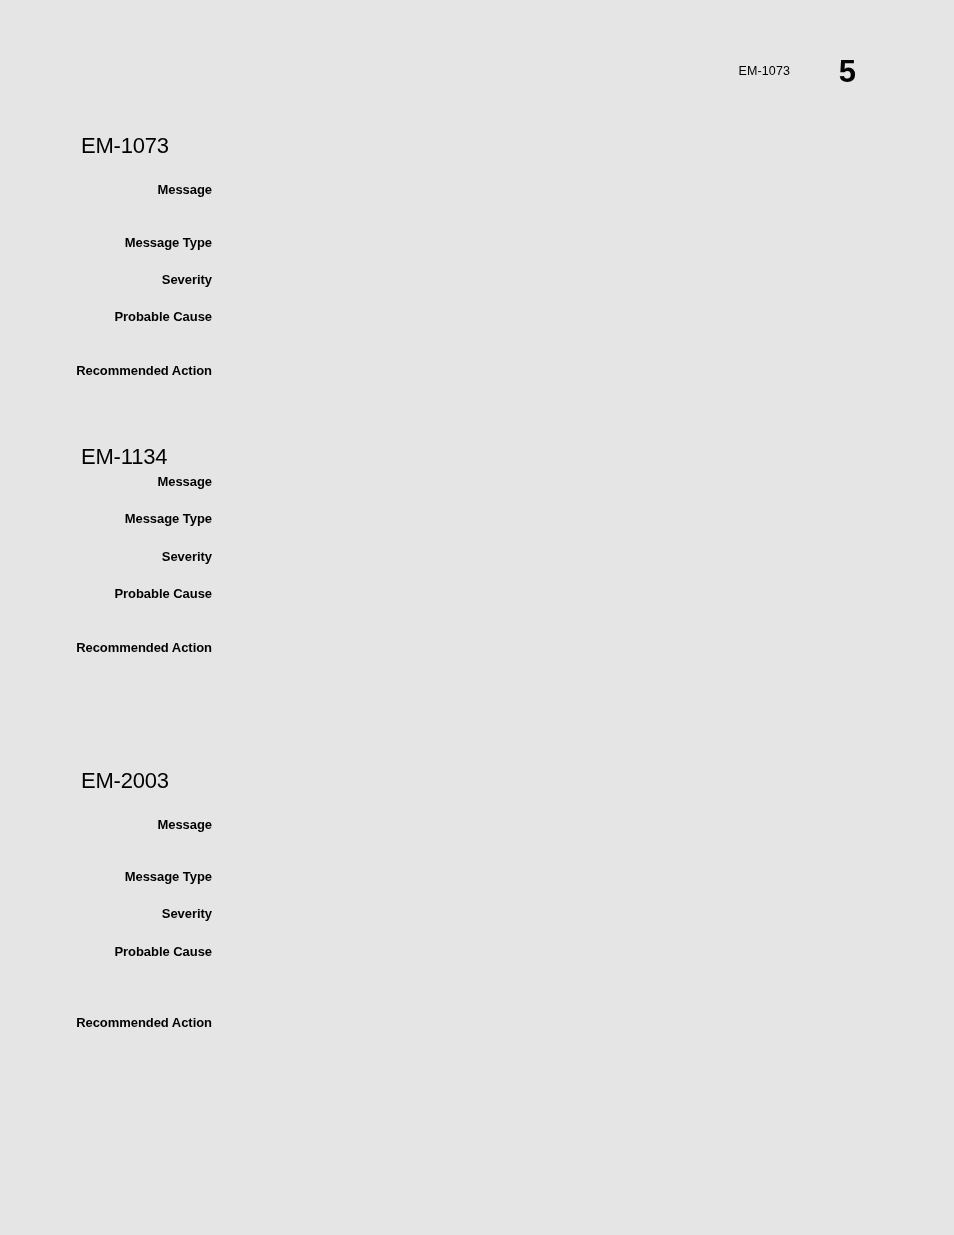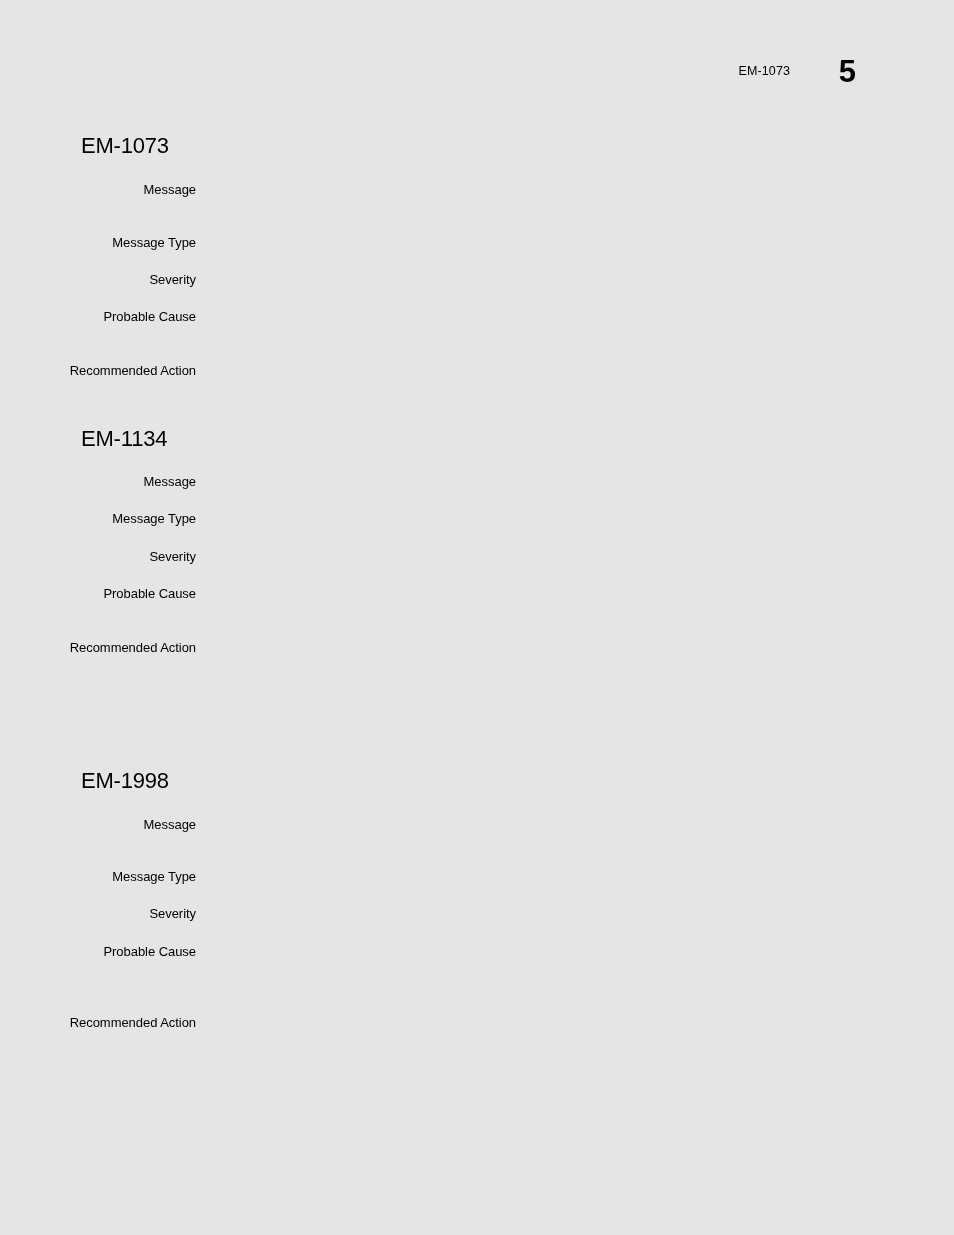--- a/index.html
+++ b/index.html
@@ -67,25 +67,25 @@
   }
 
   
   .field-row {
     position: absolute;
     left: 0;
     width: 954px;
   }
   .field-label {
     position: absolute;
-    left: 0;
+    left: 16px;
     width: 196px;
     text-align: right;
     font-size: 13px;
-    font-weight: 400;
+    font-weight: 700;
     line-height: 18.5px;
     letter-spacing: -0.05px;
     color: #000;
   }
   .field-value {
     position: absolute;
     left: 214px;
     width: 680px;
     font-size: 13px;
     font-weight: 400;
@@ -123,21 +123,21 @@
         <div class="field-row" style="top: 308px;">
           <div class="field-label">Probable Cause</div>
           <div class="field-value"></div>
         </div>
         <div class="field-row" style="top: 362px;">
           <div class="field-label">Recommended Action</div>
           <div class="field-value"></div>
         </div>
       </div>
       <div class="section" style="top: 0px;">
-        <div class="section-heading" style="top: 426px; text-align: center;">EM-1134</div>
+        <div class="section-heading" style="top: 444px; text-align: center;">EM-1134</div>
         <div class="field-row" style="top: 473px;">
           <div class="field-label">Message</div>
           <div class="field-value"></div>
         </div>
         <div class="field-row" style="top: 510px;">
           <div class="field-label">Message Type</div>
           <div class="field-value"></div>
         </div>
         <div class="field-row" style="top: 548px;">
           <div class="field-label">Severity</div>
@@ -146,21 +146,21 @@
         <div class="field-row" style="top: 585px;">
           <div class="field-label">Probable Cause</div>
           <div class="field-value"></div>
         </div>
         <div class="field-row" style="top: 639px;">
           <div class="field-label">Recommended Action</div>
           <div class="field-value"></div>
         </div>
       </div>
       <div class="section" style="top: 0px;">
-        <div class="section-heading" style="top: 768px;">EM-1998</div>
+        <div class="section-heading" style="top: 768px;">EM-2003</div>
         <div class="field-row" style="top: 816px;">
           <div class="field-label">Message</div>
           <div class="field-value"></div>
         </div>
         <div class="field-row" style="top: 868px;">
           <div class="field-label">Message Type</div>
           <div class="field-value"></div>
         </div>
         <div class="field-row" style="top: 905px;">
           <div class="field-label">Severity</div>

